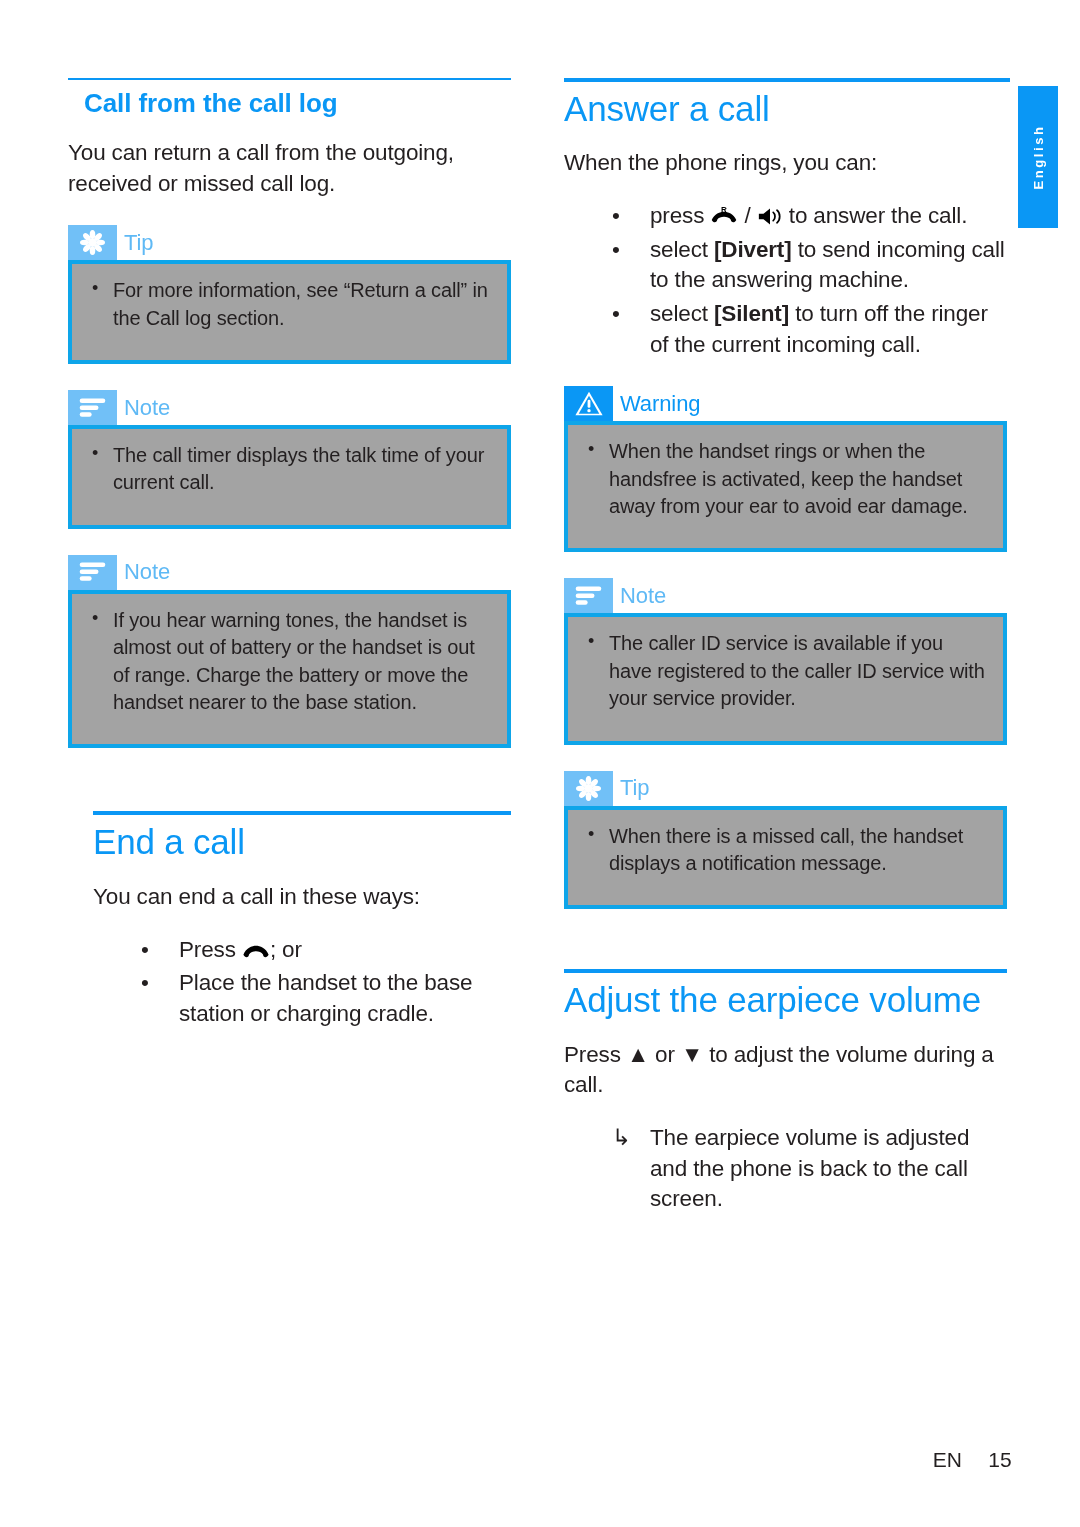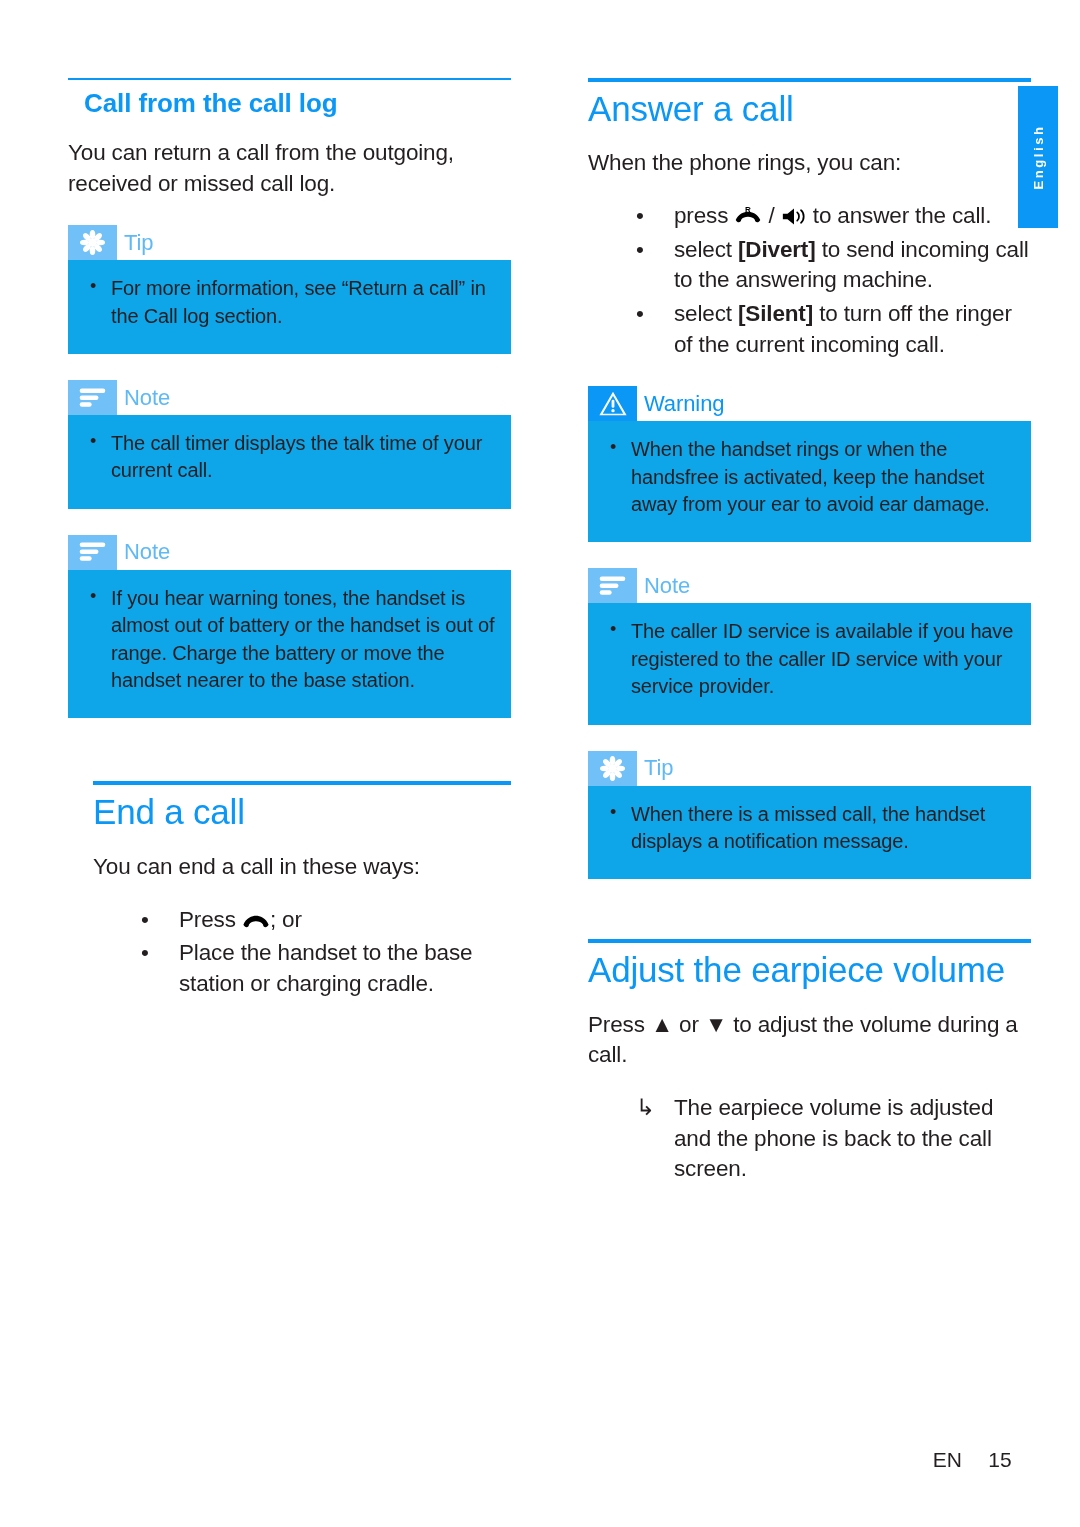--- a/index.html
+++ b/index.html
@@ -21,21 +21,21 @@
     inset: 0;
   }
 
   
   .col {
     position: absolute;
     top: 78px;
     width: 443px;
   }
   .col-left  { left: 68px; }
-  .col-right { left: 588px; }
+  .col-right { left: 564px; }
 
   
   .rule-h2 {
     height: 4px;
     background: #0a97f5;
     width: 100%;
   }
   .rule-h3 {
     height: 2px;
     background: #0a97f5;
@@ -108,23 +108,23 @@
   .callout-label {
     font-size: 22px;
     color: #5fb9f5;
     padding-left: 7px;
     display: flex;
     align-items: center;
     letter-spacing: -0.1px;
   }
   .callout-label.warn { color: #0a97f5; }
   .callout-body {
-    border: 2px solid #0ea5e9;
-    padding: 13px 14px 22px 14px;
-    background: #0ea5e9;
+    border: 4px solid #0ea5e9;
+    padding: 13px 14px 28px 14px;
+    background: #a3a3a3;
   }
   .callout-body ul {
     list-style: none;
     margin: 0;
     padding: 0;
   }
   .callout-body li {
     position: relative;
     padding-left: 27px;
     font-size: 20px;

